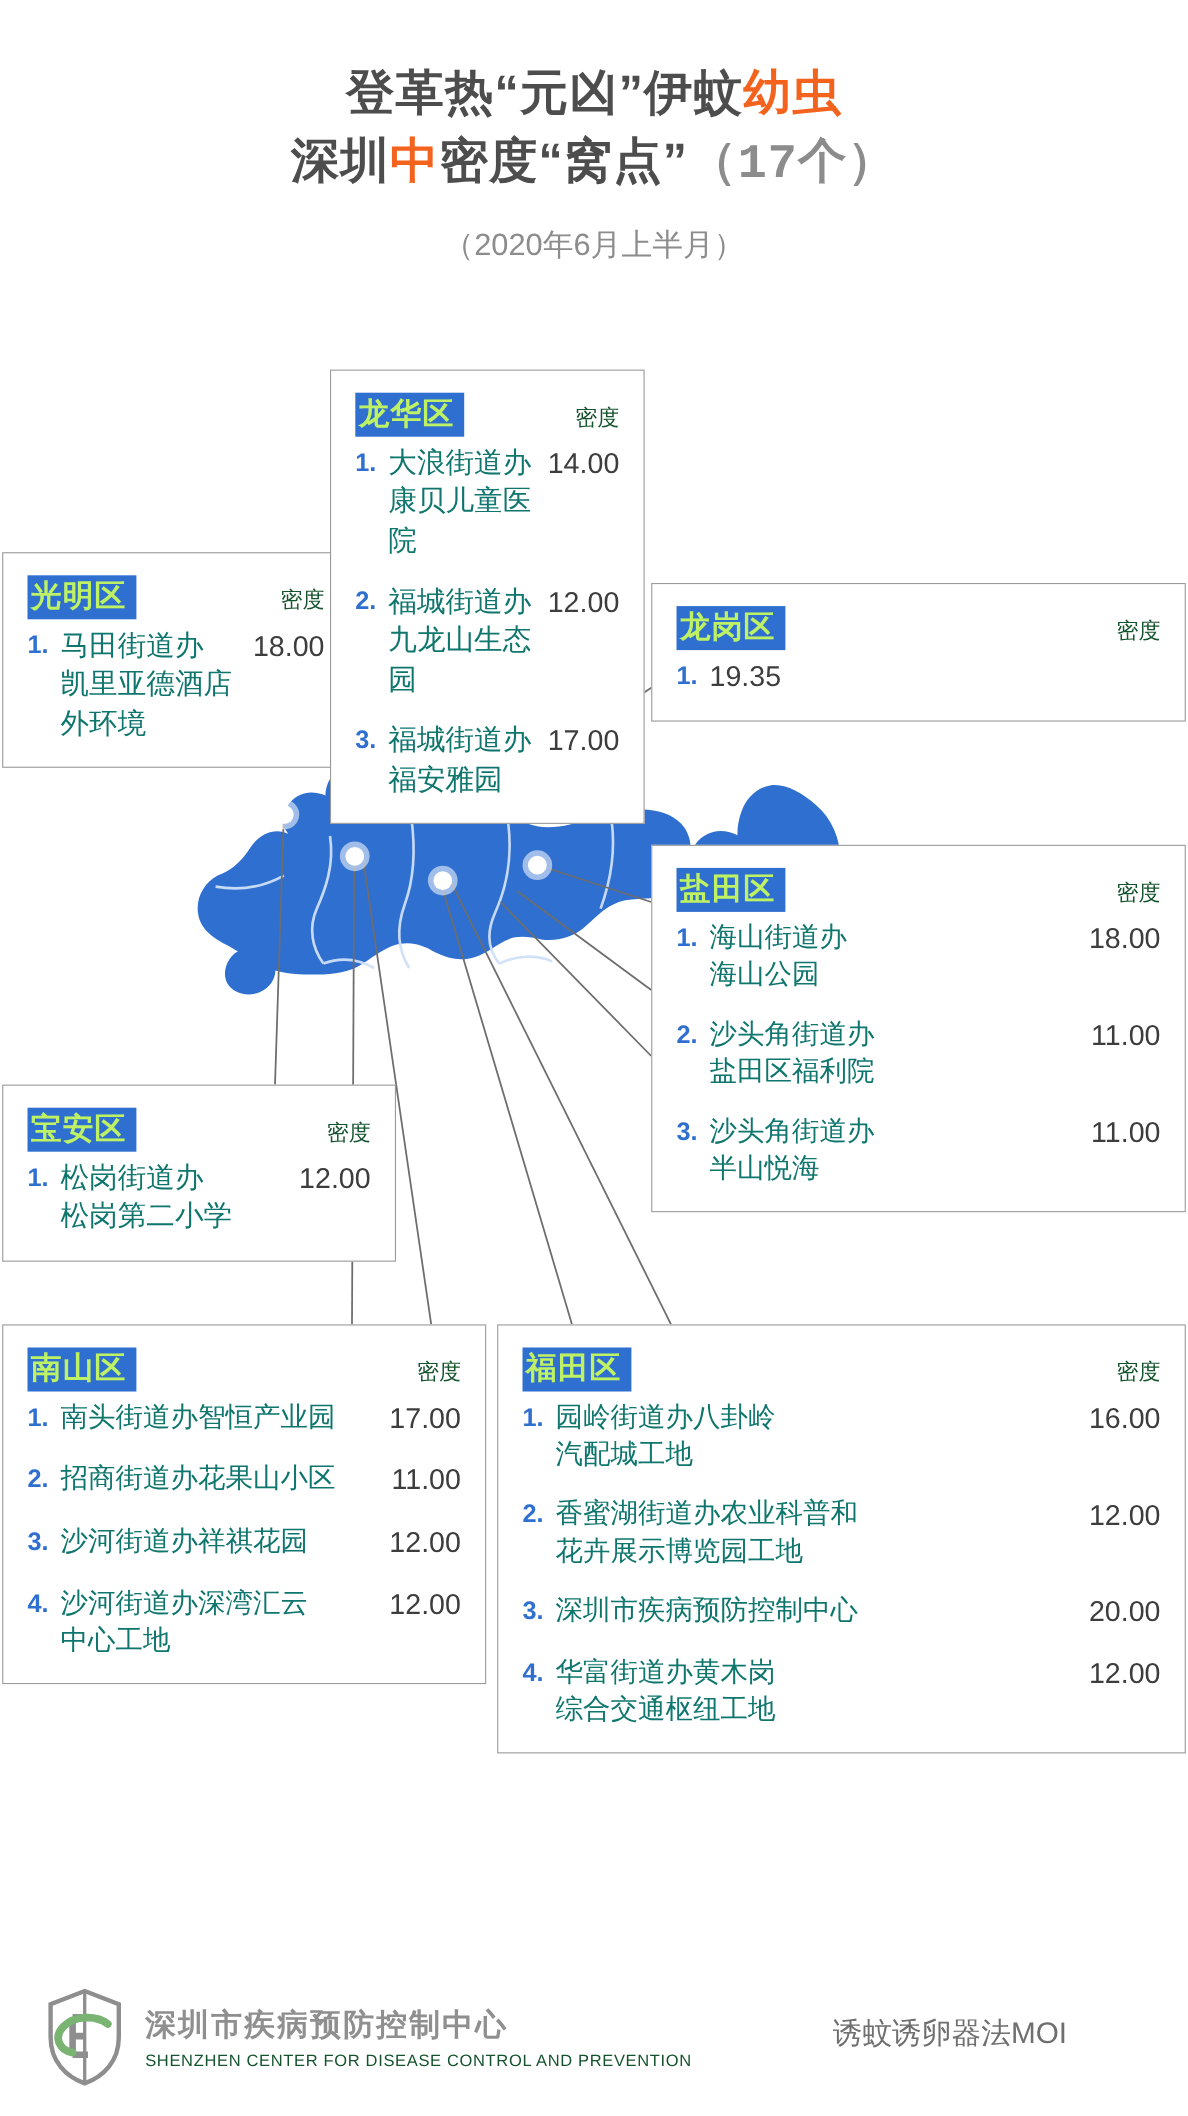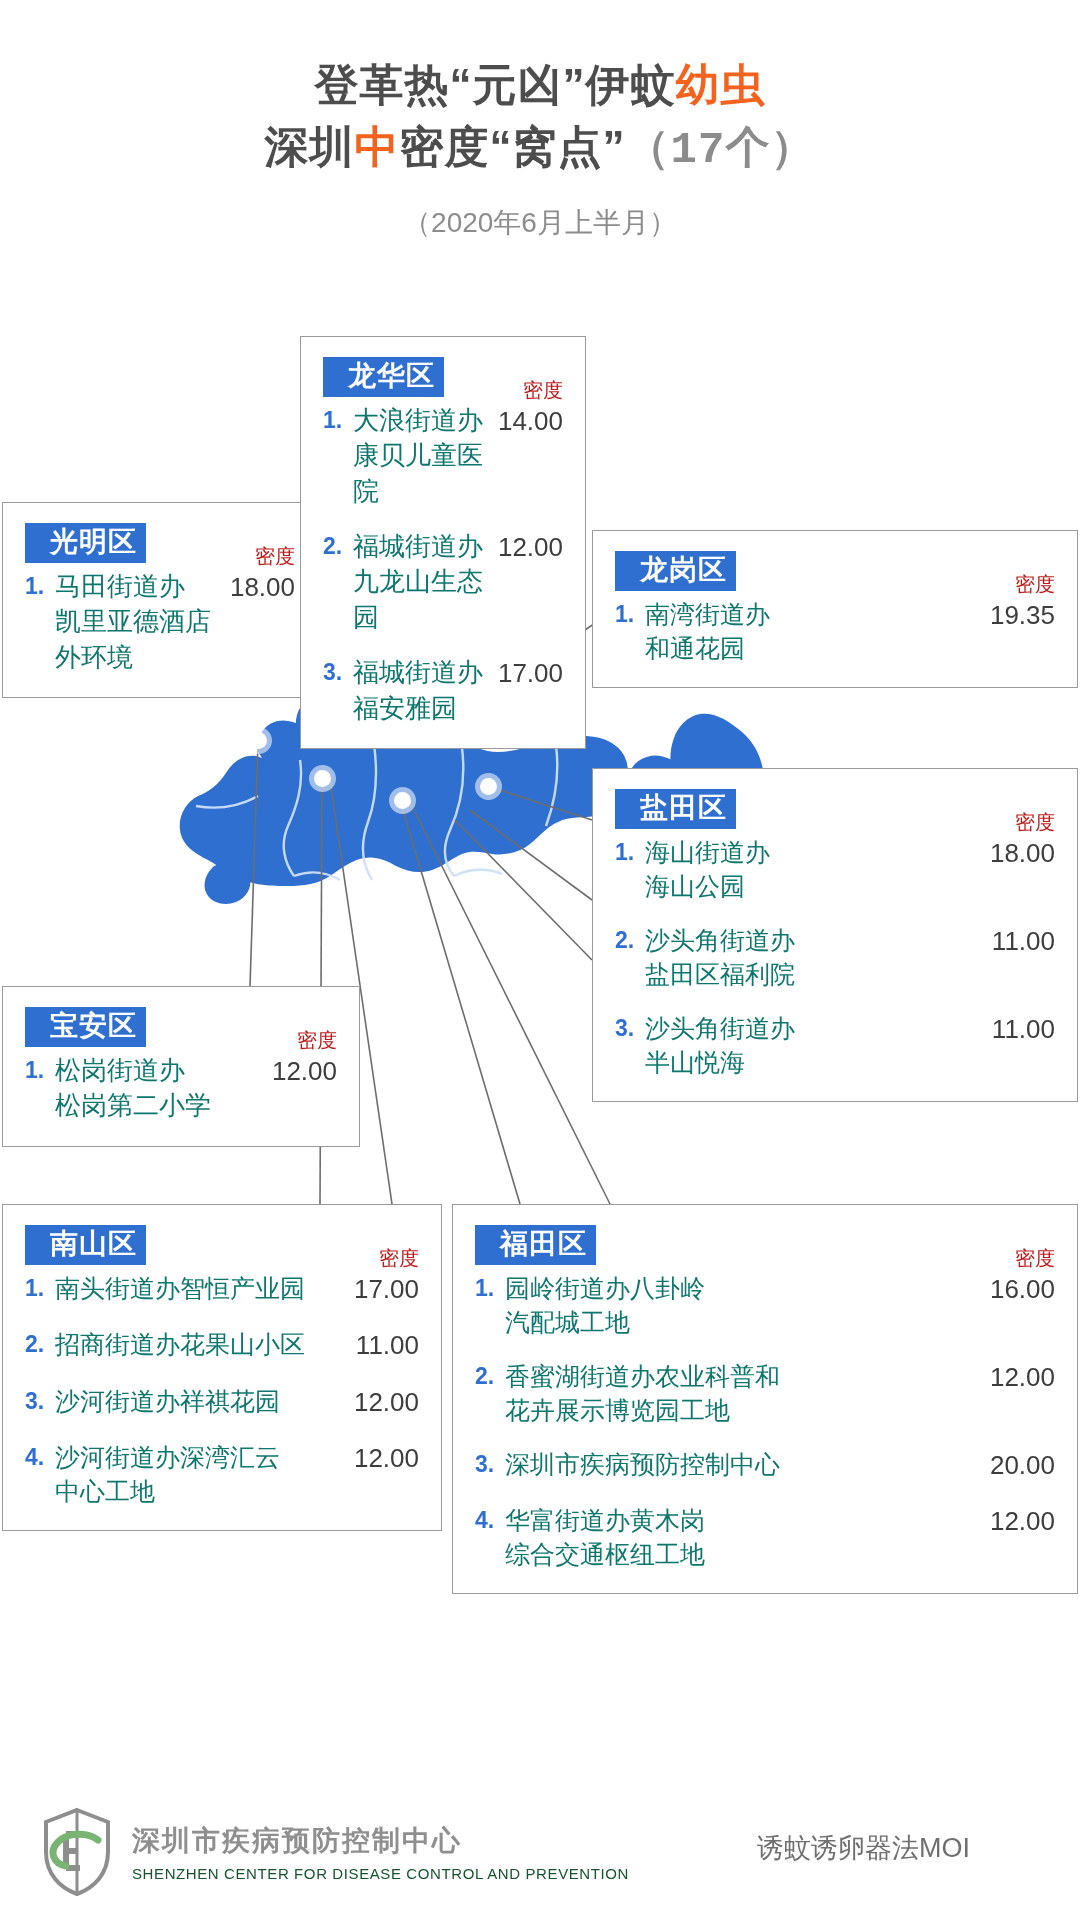--- a/index.html
+++ b/index.html
@@ -24,30 +24,30 @@
     position: absolute;
     background: #ffffff;
     border: 1.5px solid #9a9a9a;
     padding: 20px 22px 22px 22px;
     z-index: 5;
   }
   .card-head { position: relative; height: 40px; margin-bottom: 6px; }
   .district {
     display: inline-block;
     background: #2f6fd0;
-    color: #ffffff;
+    color: #bef264;
     font-size: 28px;
     font-weight: bold;
-    padding: 3px 9px 5px 25px;
+    padding: 3px 9px 5px 3px;
     line-height: 1.15;
     letter-spacing: 1px;
   }
   .density-label {
-    position: absolute; right: 0; top: 20px;
-    font-size: 20px; color: #b91c1c;
+    position: absolute; right: 0; top: 9px;
+    font-size: 20px; color: #14532d;
   }
   ul.items { list-style: none; }
   ul.items li {
     display: flex;
     align-items: flex-start;
     margin-top: 20px;
     line-height: 1.36;
   }
   ul.items li:first-child { margin-top: 6px; }
   .num {
@@ -247,22 +247,20 @@
   </div>
 
   <div class="card" id="card-longgang">
     <div class="card-head">
       <span class="district">龙岗区</span>
       <span class="density-label">密度</span>
     </div>
     <ul class="items">
       <li>
         <span class="num">1.</span>
-        <span class="place">南湾街道办
-和通花园</span>
         <span class="val">19.35</span>
       </li>
     </ul>
   </div>
 
   <div class="card" id="card-yantian">
     <div class="card-head">
       <span class="district">盐田区</span>
       <span class="density-label">密度</span>
     </div>

